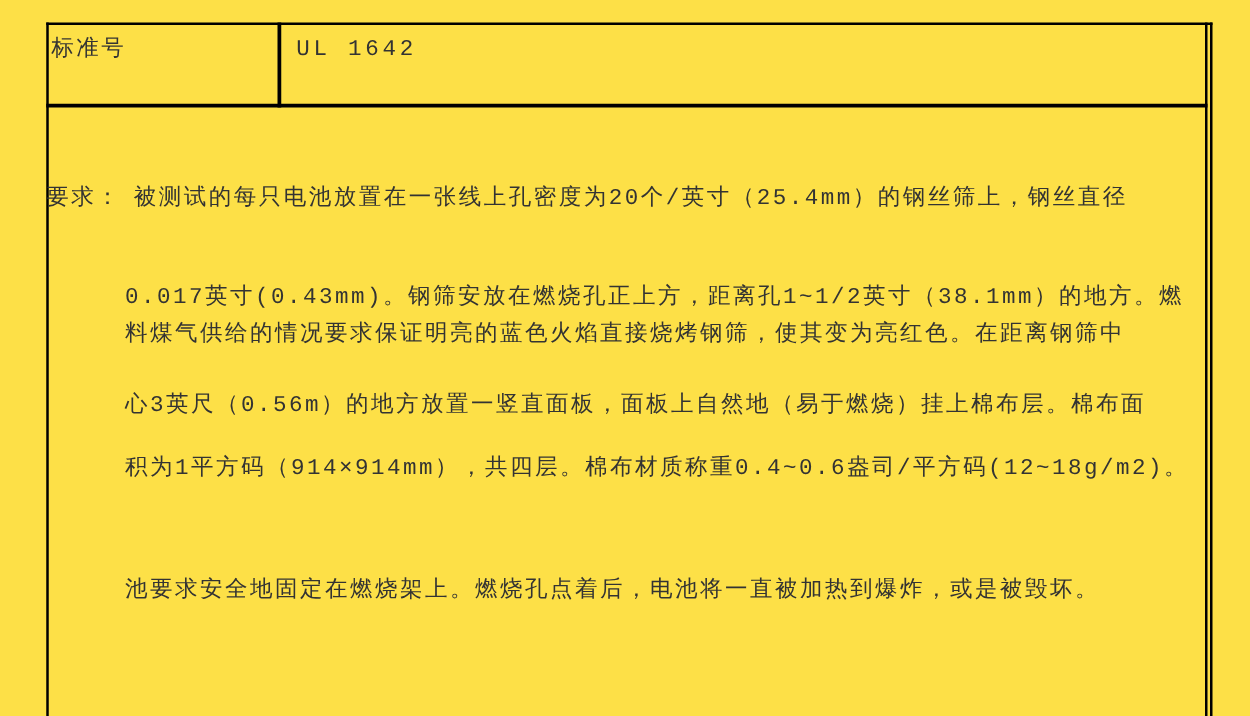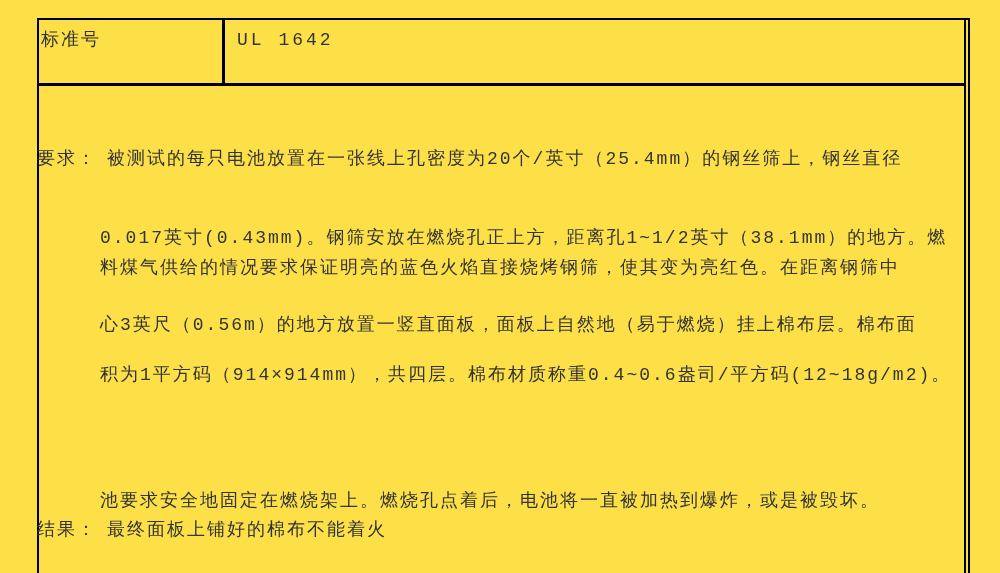--- a/index.html
+++ b/index.html
@@ -30,21 +30,21 @@
   }
   .hdr-label { left: 41px; top: 28px; }
   .hdr-value { left: 209px; top: 28px; letter-spacing: 3px; padding-left: 28px; }
   .sec-title { left: 40px; top: 94px; }
   .req-0 { left: 37px;  top: 147px; }
   .req-1 { left: 100px; top: 226px; }
   .req-2 { left: 100px; top: 256px; }
   .req-3 { left: 100px; top: 313px; }
   .req-4 { left: 100px; top: 363px; }
   .req-5 { left: 100px; top: 413px; }
-  .req-6 { left: 100px; top: 461px; margin-top: 28px; }
+  .req-6 { left: 100px; top: 461px; }
   .result-line { left: 37px; top: 518px; }
   .req-label { margin-right: 10px; }
 </style>
 </head>
 <body>
 
 <div class="screen">
 
   <div class="bline" style="left:37px;  top:18px;  width:933px; height:2px;"></div>
   <div class="bline" style="left:37px;  top:83px;  width:929px; height:3px;"></div>
@@ -59,17 +59,14 @@
 
   <div class="txt req-0">
     <span class="req-label">要求：</span><span>被测试的每只电池放置在一张线上孔密度为20个/英寸（25.4mm）的钢丝筛上，钢丝直径</span>
   </div>
   <div class="txt req-1">0.017英寸(0.43mm)。钢筛安放在燃烧孔正上方，距离孔1~1/2英寸（38.1mm）的地方。燃</div>
   <div class="txt req-2">料煤气供给的情况要求保证明亮的蓝色火焰直接烧烤钢筛，使其变为亮红色。在距离钢筛中</div>
   <div class="txt req-3">心3英尺（0.56m）的地方放置一竖直面板，面板上自然地（易于燃烧）挂上棉布层。棉布面</div>
   <div class="txt req-4">积为1平方码（914×914mm），共四层。棉布材质称重0.4~0.6盎司/平方码(12~18g/m2)。</div>
   <div class="txt req-6">池要求安全地固定在燃烧架上。燃烧孔点着后，电池将一直被加热到爆炸，或是被毁坏。</div>
 
-  <div class="txt result-line">
-    <span class="req-label">结果：</span><span>最终面板上铺好的棉布不能着火</span>
-  </div>
 
 </div>
 
 </body></html>

